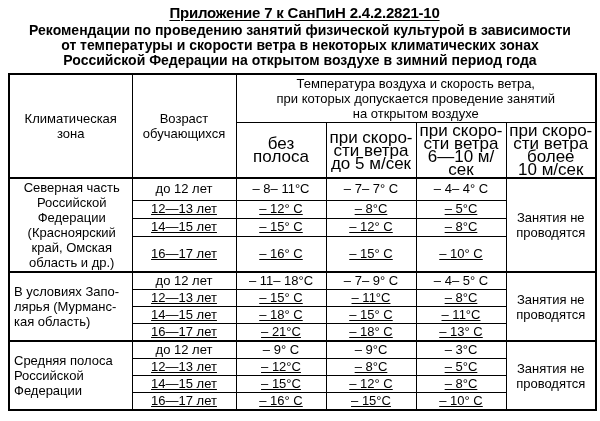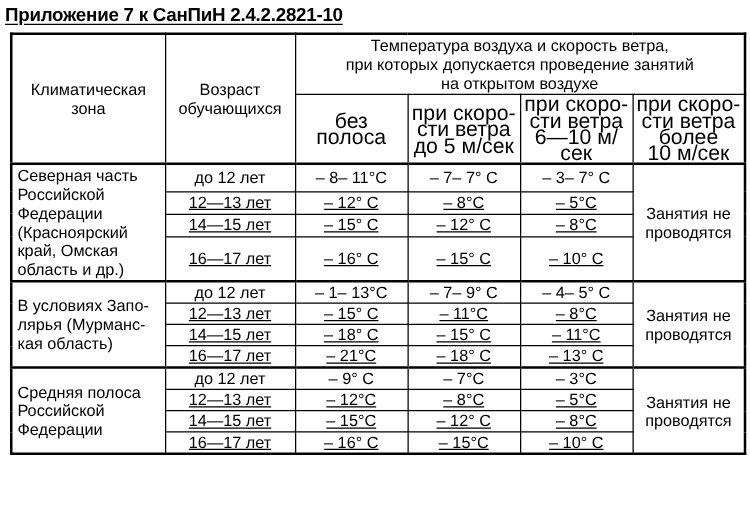--- a/index.html
+++ b/index.html
@@ -6,22 +6,22 @@
   html, body { background: #ffffff; }
   body {
     width: 600px; height: 421px;
     font-family: "Liberation Sans", "DejaVu Sans", sans-serif;
     color: #000;
     overflow: hidden;
   }
   .page { width: 600px; height: 421px; position: relative; }
 
   .appendix {
-    padding: 4px 7px 0 4px;
-    text-align: left;
+    padding: 4px 7px 0 16px;
+    text-align: center;
     font-size: 15px;
     font-weight: bold;
     letter-spacing: -0.2px;
     text-decoration: underline;
     text-underline-offset: 2px;
   }
   .table-label {
     padding: 3px 9px 0 0;
     text-align: right;
     font-size: 13px;
@@ -62,32 +62,35 @@
     line-height: 15px;
     white-space: pre-line;
   }
   td.note { line-height: 15px; white-space: pre-line; }
 
   
   tbody tr.sub td { border-top: 1px solid #3d3d3d; text-decoration: underline; }
   
   tbody tr.section-start td { border-top: 2px solid #000; }
 
-  tr.h22 td { height: 22px; }
+  tr.h22 td { height: 22px; text-align: center; }
   tr.h18 td { height: 18px; }
   tr.h36 td { height: 36px; }
   tr.h17 td { height: 17px; }
   tr.h16 td { height: 16px; }
 </style>
 </head>
 <body>
 
 <div class="page">
 
   <div class="appendix">Приложение 7 к СанПиН 2.4.2.2821-10</div>
+  <div class="doc-title">Рекомендации по проведению занятий физической культурой в зависимости
+от температуры и скорости ветра в некоторых климатических зонах
+Российской Федерации на открытом воздухе в зимний период года</div>
 
   <table class="tbl">
     <colgroup>
       <col style="width:123px">
       <col style="width:104px">
       <col style="width:90px">
       <col style="width:90px">
       <col style="width:90px">
       <col style="width:90px">
     </colgroup>
@@ -120,21 +123,21 @@
       <tr class="section-start h22">
         <td rowspan="4" class="zone">Северная часть
 Российской
 Федерации
 (Красноярский
 край, Омская
 область и др.)</td>
         <td>до 12 лет</td>
         <td>– 8– 11°С</td>
         <td>– 7– 7° С</td>
-        <td>– 3– 7° С</td>
+        <td>– 4– 4° С</td>
         <td rowspan="4" class="note">Занятия не
 проводятся</td>
       </tr>
       <tr class="sub h18">
         <td>12—13 лет</td>
         <td>– 12° С</td>
         <td>– 8°С</td>
         <td>– 5°С</td>
       </tr>
       <tr class="sub h18">
@@ -148,21 +151,21 @@
         <td>– 16° С</td>
         <td>– 15° С</td>
         <td>– 10° С</td>
       </tr>
 
       <tr class="section-start h17">
         <td rowspan="4" class="zone">В условиях Запо-
 лярья (Мурманс-
 кая область)</td>
         <td>до 12 лет</td>
-        <td>– 1– 13°С</td>
+        <td>– 11– 18°С</td>
         <td>– 7– 9° С</td>
         <td>– 4– 5° С</td>
         <td rowspan="4" class="note">Занятия не
 проводятся</td>
       </tr>
       <tr class="sub h17">
         <td>12—13 лет</td>
         <td>– 15° С</td>
         <td>– 11°С</td>
         <td>– 8°С</td>
@@ -179,21 +182,21 @@
         <td>– 18° С</td>
         <td>– 13° С</td>
       </tr>
 
       <tr class="section-start h16">
         <td rowspan="4" class="zone">Средняя полоса
 Российской
 Федерации</td>
         <td>до 12 лет</td>
         <td>– 9° С</td>
-        <td>– 7°С</td>
+        <td>– 9°С</td>
         <td>– 3°С</td>
         <td rowspan="4" class="note">Занятия не
 проводятся</td>
       </tr>
       <tr class="sub h16">
         <td>12—13 лет</td>
         <td>– 12°С</td>
         <td>– 8°С</td>
         <td>– 5°С</td>
       </tr>

